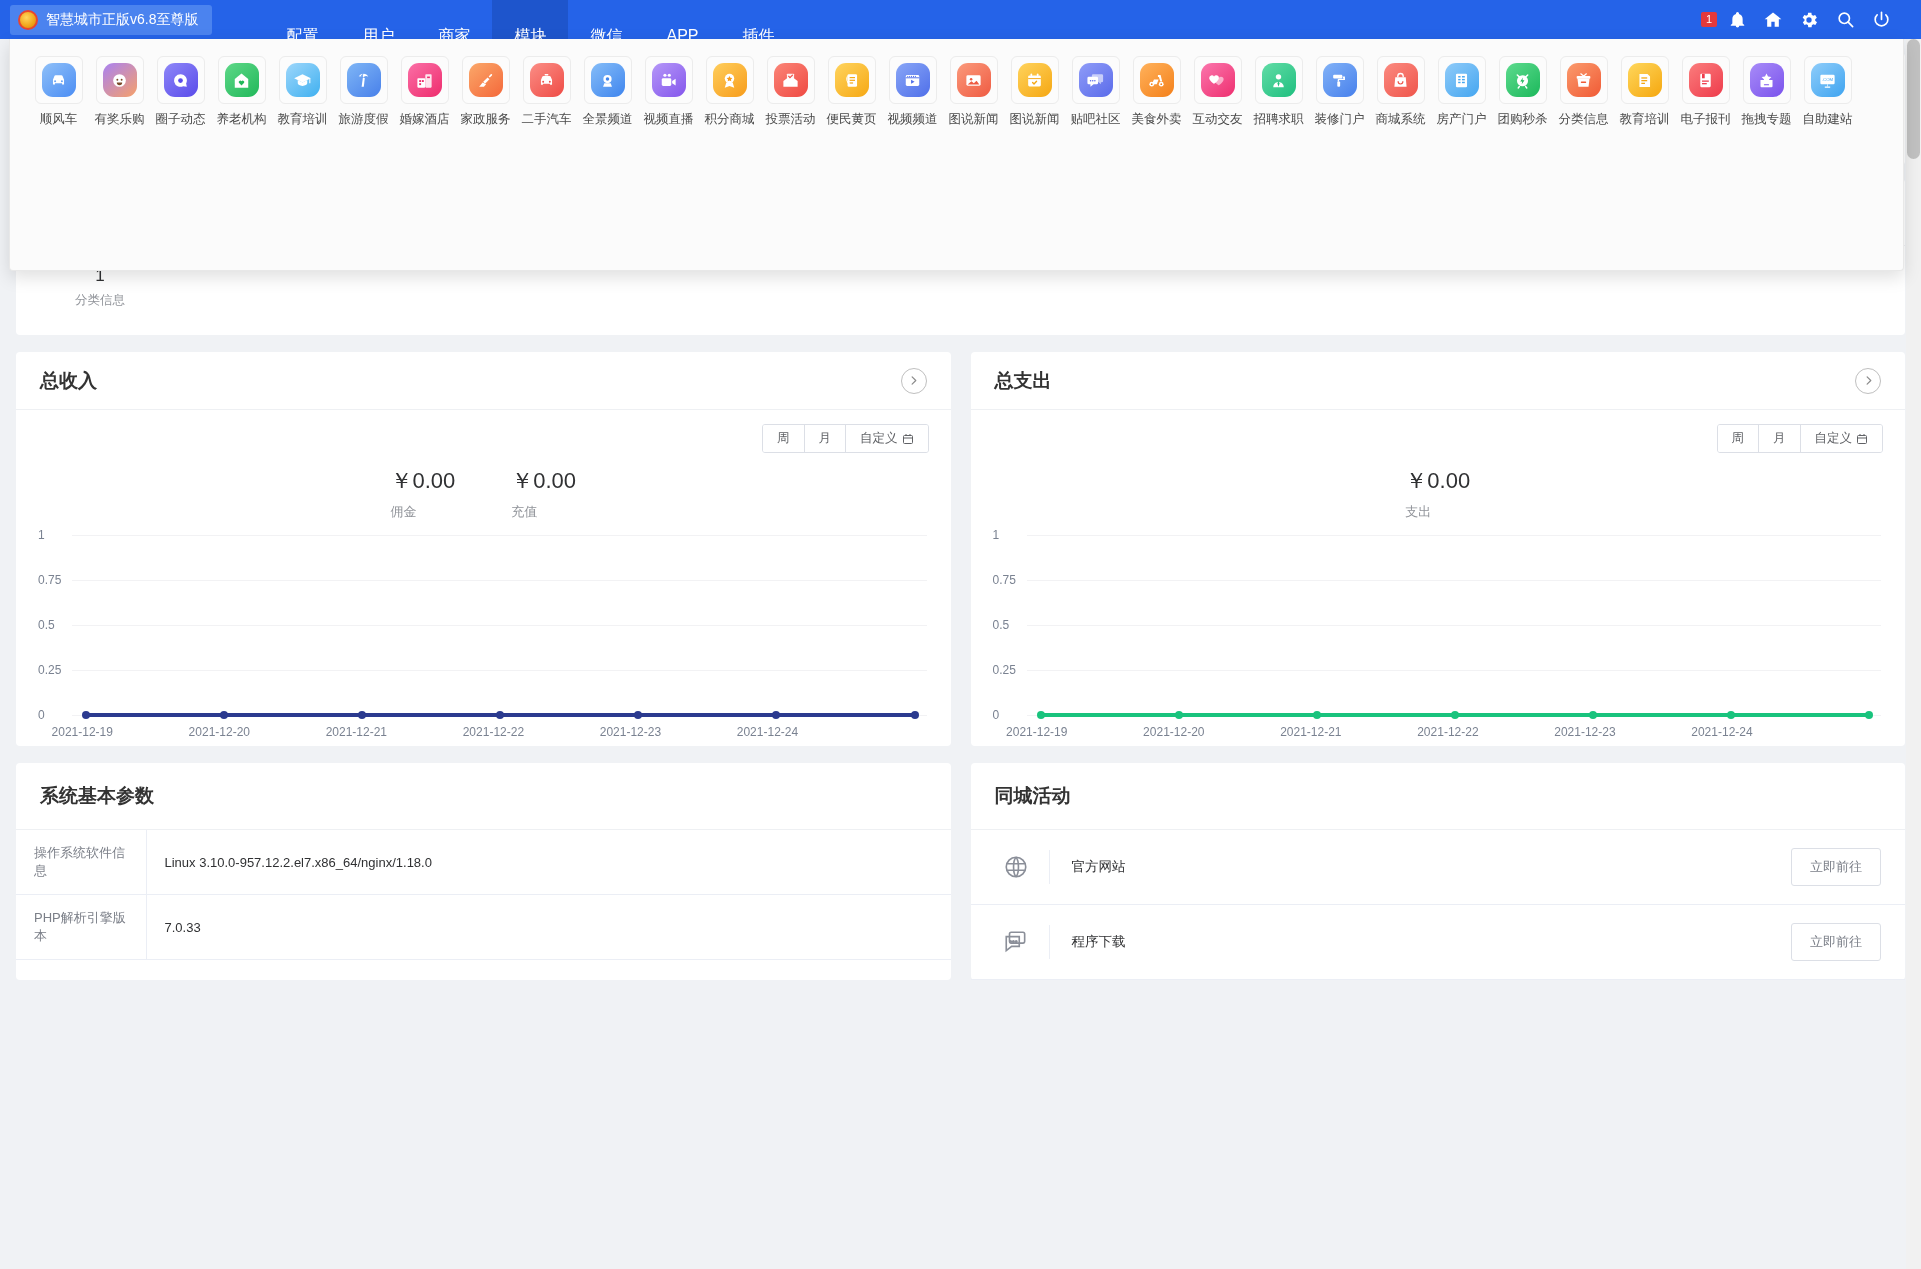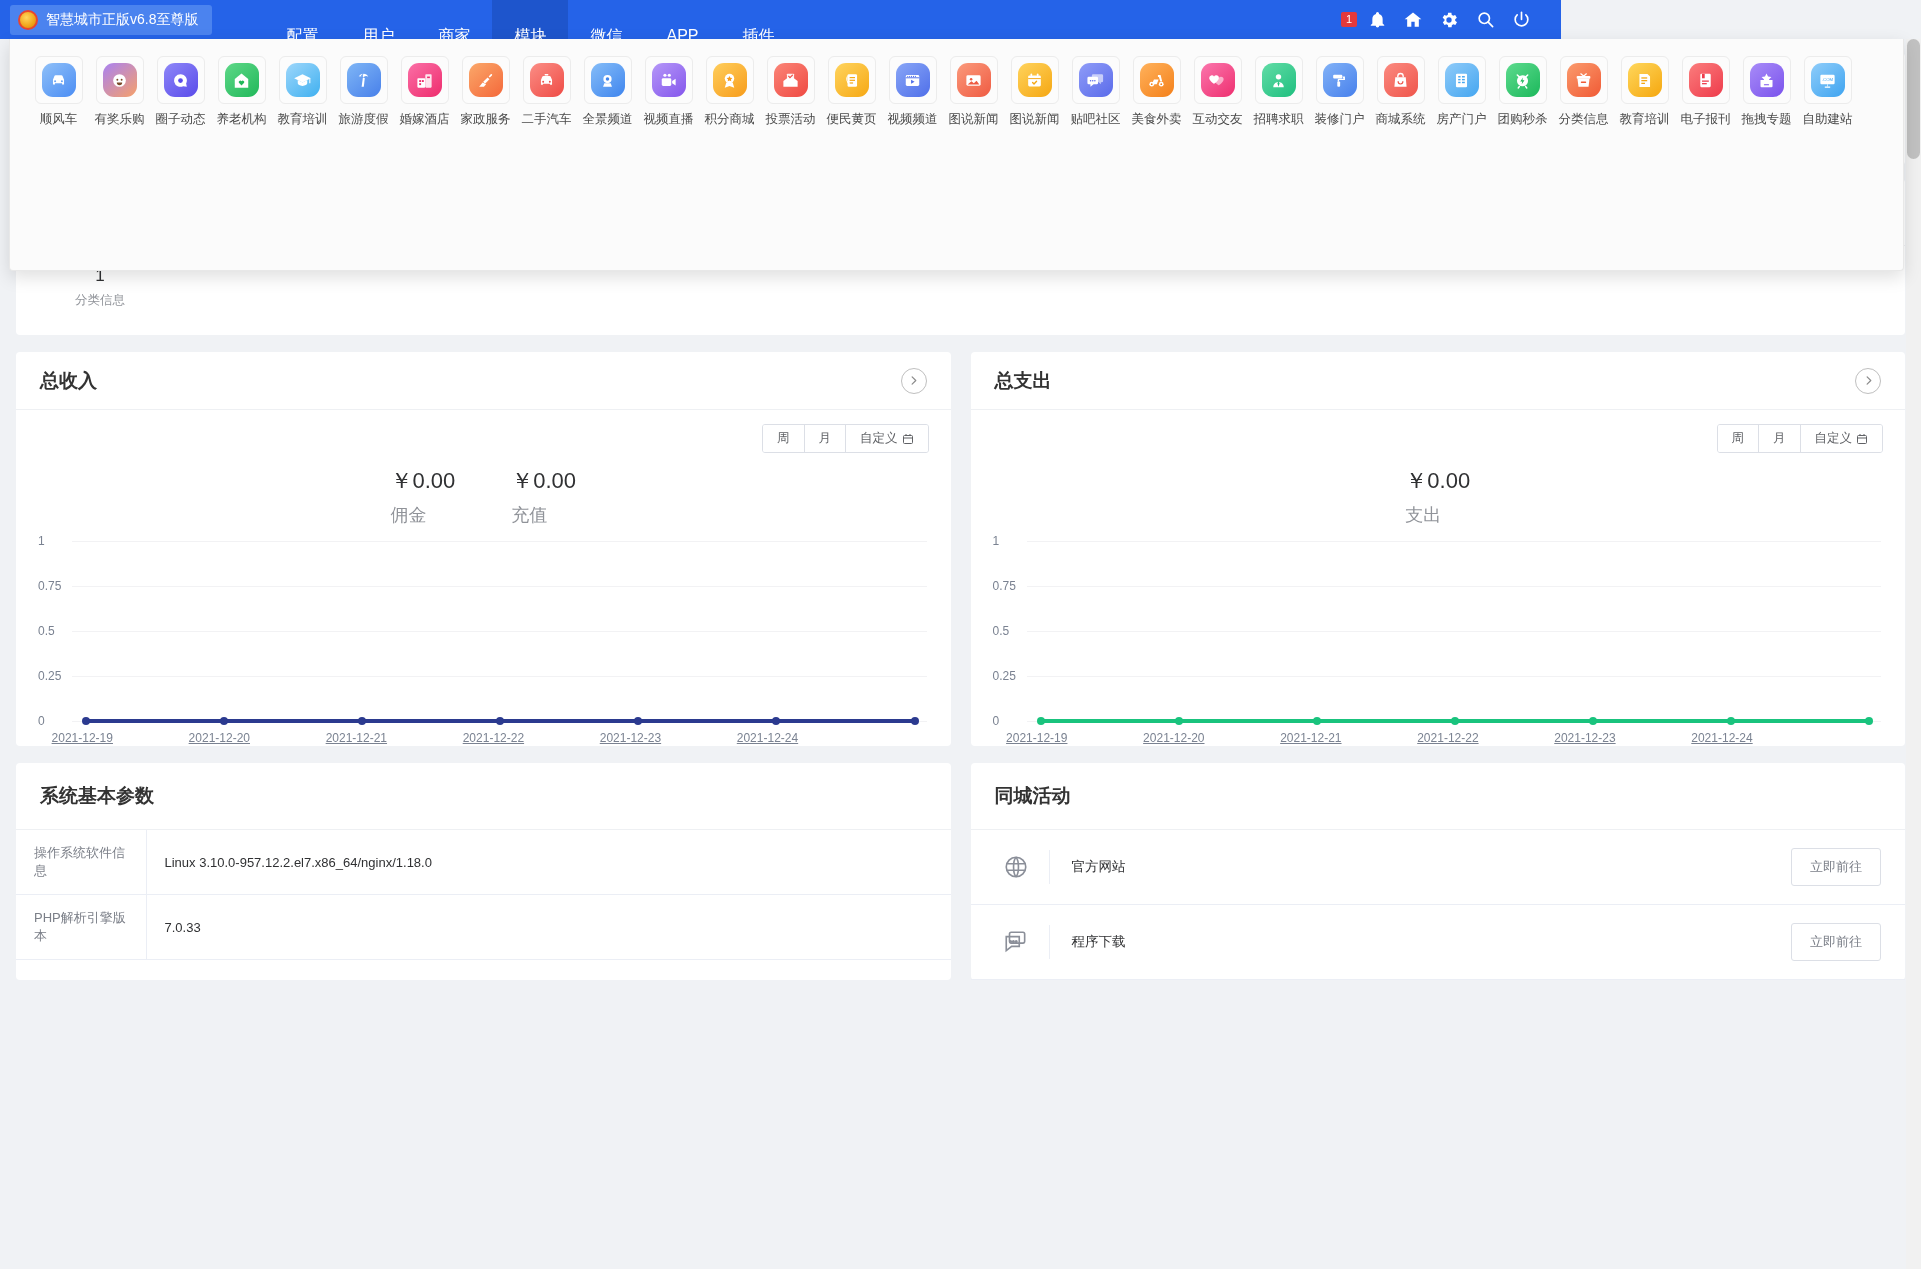--- a/index.html
+++ b/index.html
@@ -5,21 +5,21 @@
   * { box-sizing: border-box; margin: 0; padding: 0; }
   html, body {
     width: 1921px; height: 1269px;
     font-family: "Liberation Sans", "DejaVu Sans", sans-serif;
     background: #f0f2f5;
     overflow: hidden;
   }
 
   
   .topbar {
-    position: absolute; top: 0; left: 0; width: 1561px; height: 39px;
+    position: absolute; top: 0; left: 0; width: 1921px; height: 39px;
     background: #2563e8;
     display: flex; align-items: center;
   }
   .brand {
     height: 30px; margin-left: 10px; padding: 0 14px 0 8px;
     background: #4b83ef; border-radius: 3px;
     display: flex; align-items: center; gap: 8px;
     color: #fff; font-size: 14px; white-space: nowrap;
   }
   .brand-medal {
@@ -111,29 +111,29 @@
   .seg { position: absolute; right: 22px; top: 14px; display: flex; border: 1px solid #dcdfe6; border-radius: 3px; overflow: hidden; }
   .seg > div {
     padding: 5px 14px; font-size: 12.5px; color: #606266; background: #fff;
     border-right: 1px solid #dcdfe6; cursor: pointer; display:flex; align-items:center; gap:4px;
   }
   .seg > div:last-child { border-right: none; }
 
   .money-row { display: flex; justify-content: center; gap: 56px; margin-top: 42px; }
   .money-blk { text-align: left; }
   .money-val { font-size: 22px; color: #303133; }
-  .money-cap { font-size: 18px; color: #909399; margin-top: 7px; }
+  .money-cap { font-size: 13px; color: #909399; margin-top: 7px; }
 
   .chart { position: relative; height: 215px; margin-top: 14px; }
   .ylab { position: absolute; left: 0; font-size: 12px; color: #7a8291; transform: translateY(-50%); }
   .gline { position: absolute; left: 34px; right: 2px; height: 1px; background: #f2f2f4; }
   .series { position: absolute; left: 48px; right: 14px; height: 4px; border-radius: 2px; }
   .dot { position: absolute; width: 8px; height: 8px; border-radius: 50%; top: -2px; transform: translateX(-50%); }
   .xlabs { position: absolute; left: 34px; right: 0; top: 190px; height: 20px; }
-  .xlab { position: absolute; font-size: 12px; color: #7a8291; transform: translateX(-50%); white-space: nowrap; text-decoration: underline; }
+  .xlab { position: absolute; font-size: 12px; color: #7a8291; transform: translateX(-50%); white-space: nowrap; }
 
   .info-head { padding: 20px 24px; font-size: 19px; color: #333; font-weight: 600; border-bottom: 1px solid #eef0f3; }
   .ptable { width: 100%; border-collapse: collapse; }
   .ptable td { border-bottom: 1px solid #ebeef5; font-size: 13px; padding: 14px 18px; color: #303133; }
   .ptable td.k { width: 130px; color: #7b7f88; border-right: 1px solid #ebeef5; }
 
   .link-row { display: flex; align-items: center; padding: 18px 24px; border-bottom: 1px solid #ebeef5; }
   .link-ic { width: 42px; display: flex; align-items: center; justify-content: center; color: #8b8f99; }
   .link-div { width: 1px; height: 34px; background: #ebeef5; margin: 0 22px 0 12px; }
   .link-name { font-size: 13.5px; color: #303133; }

